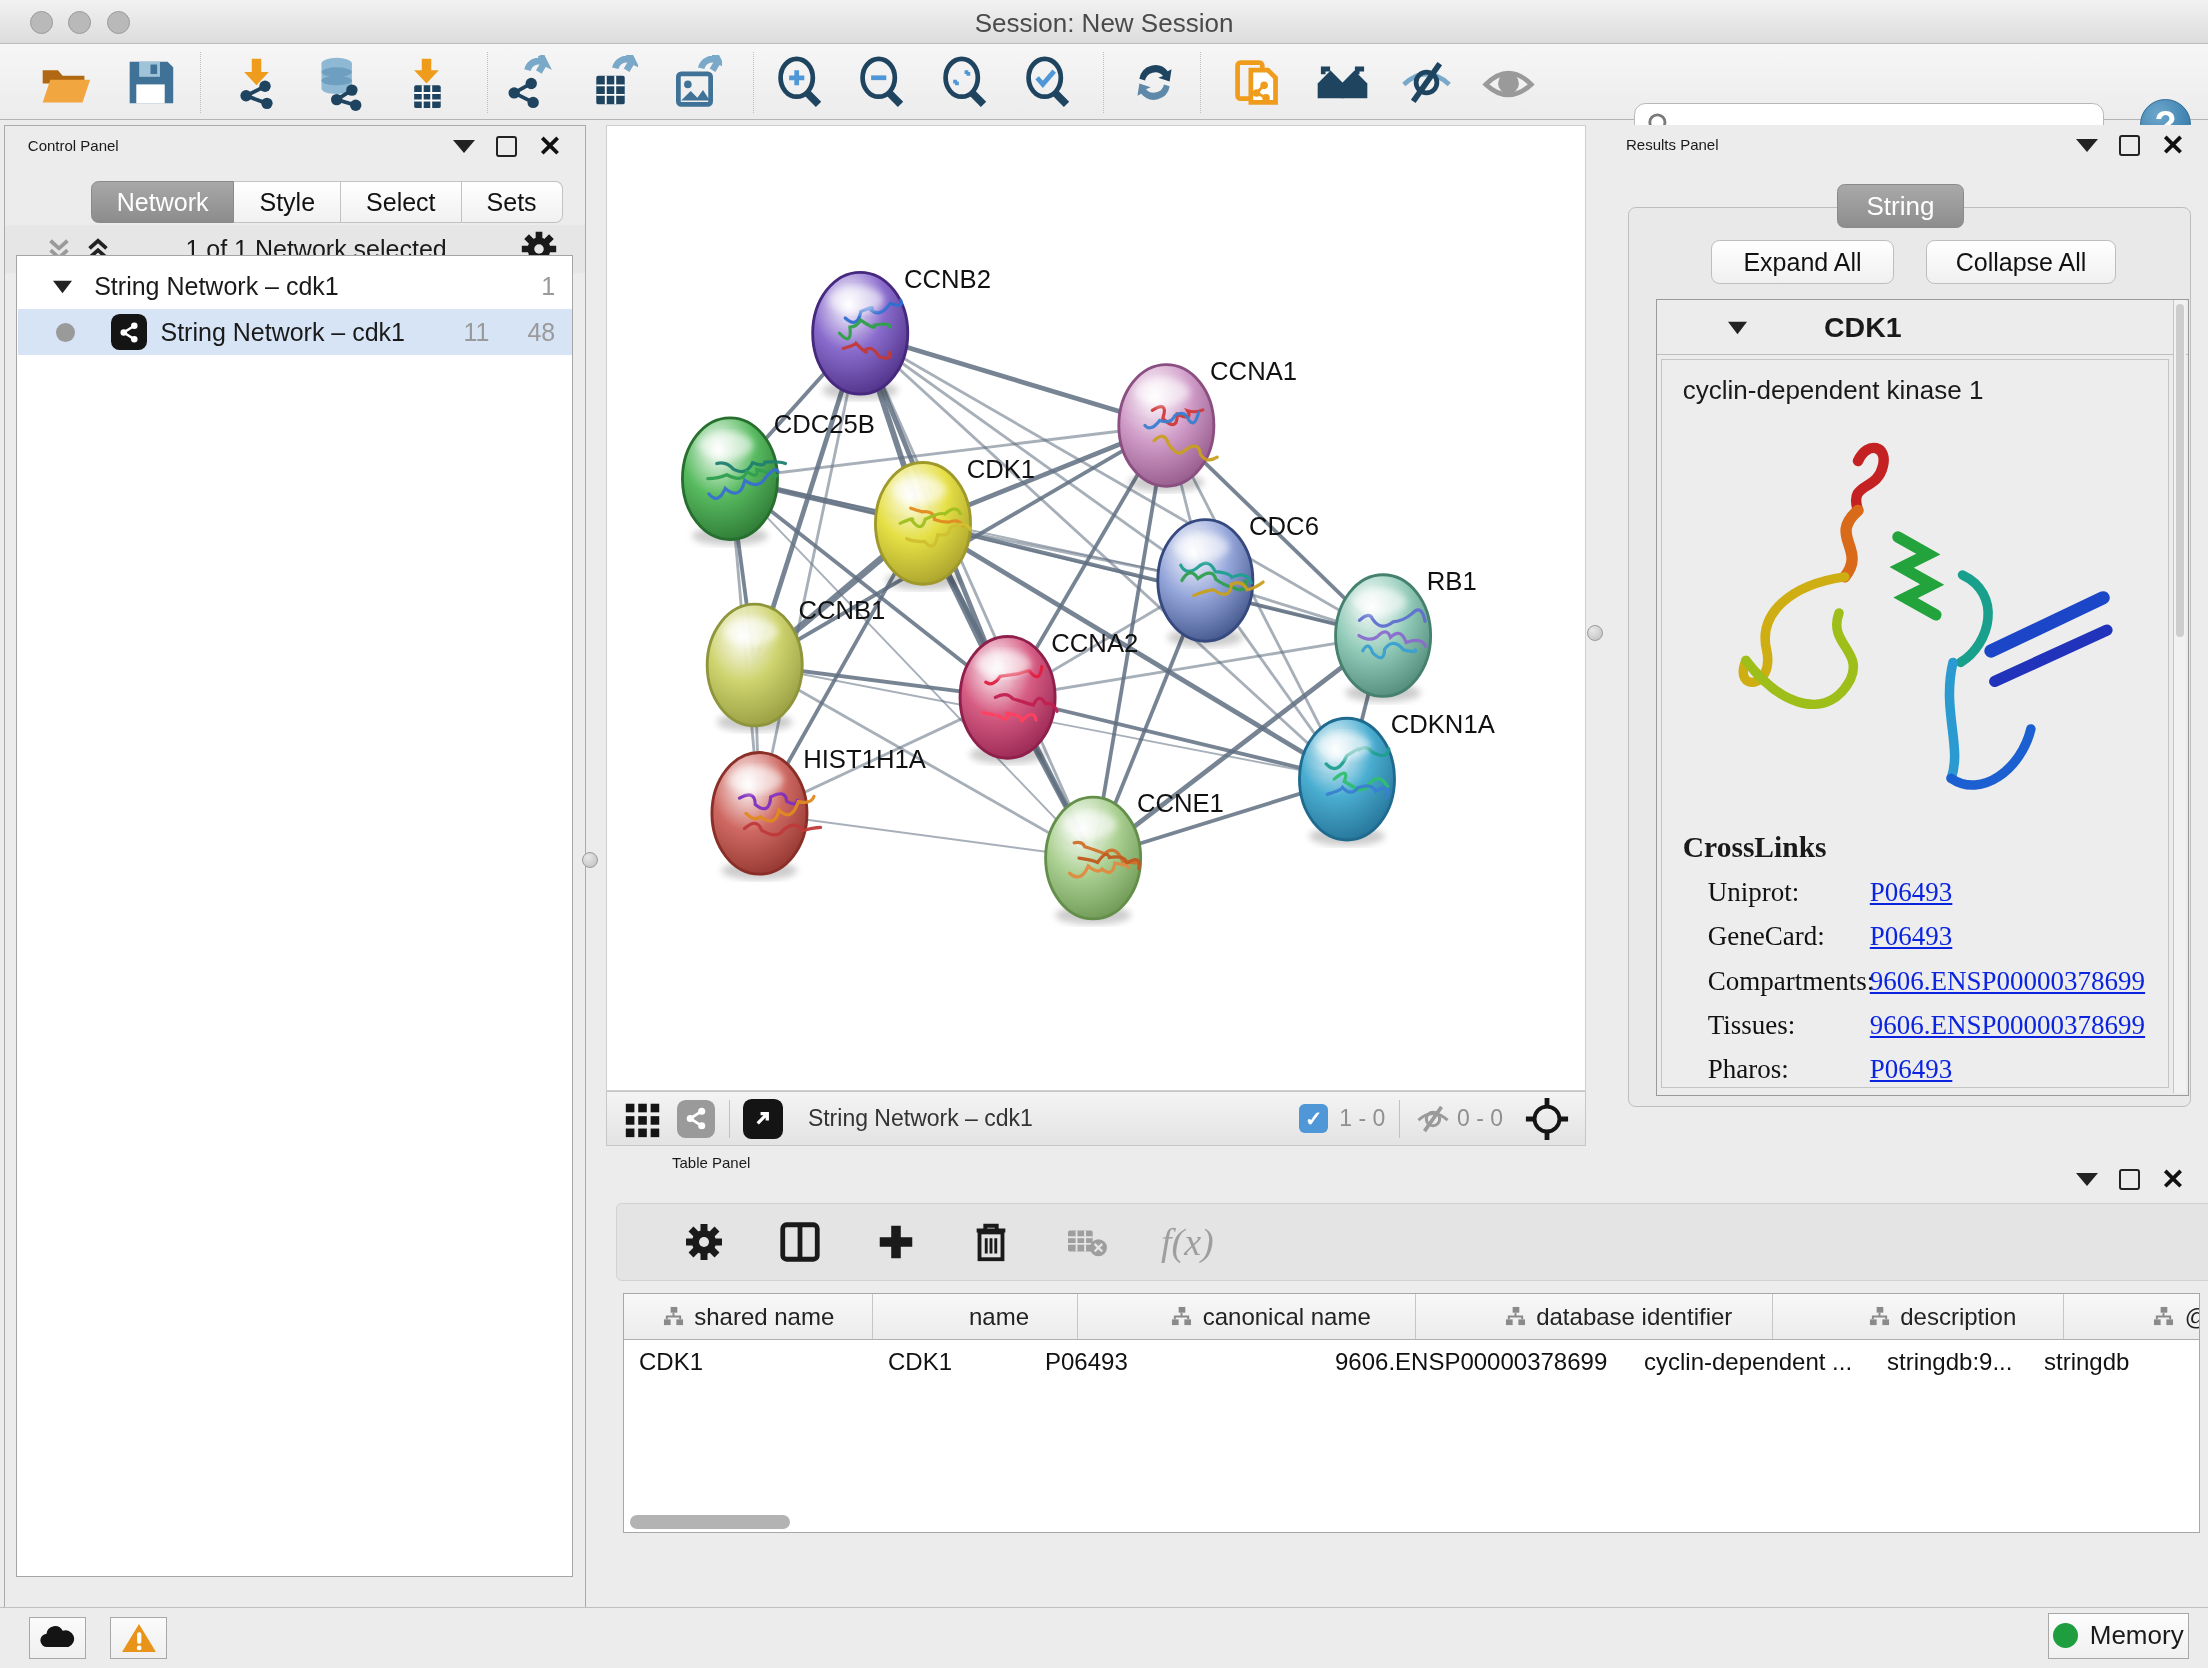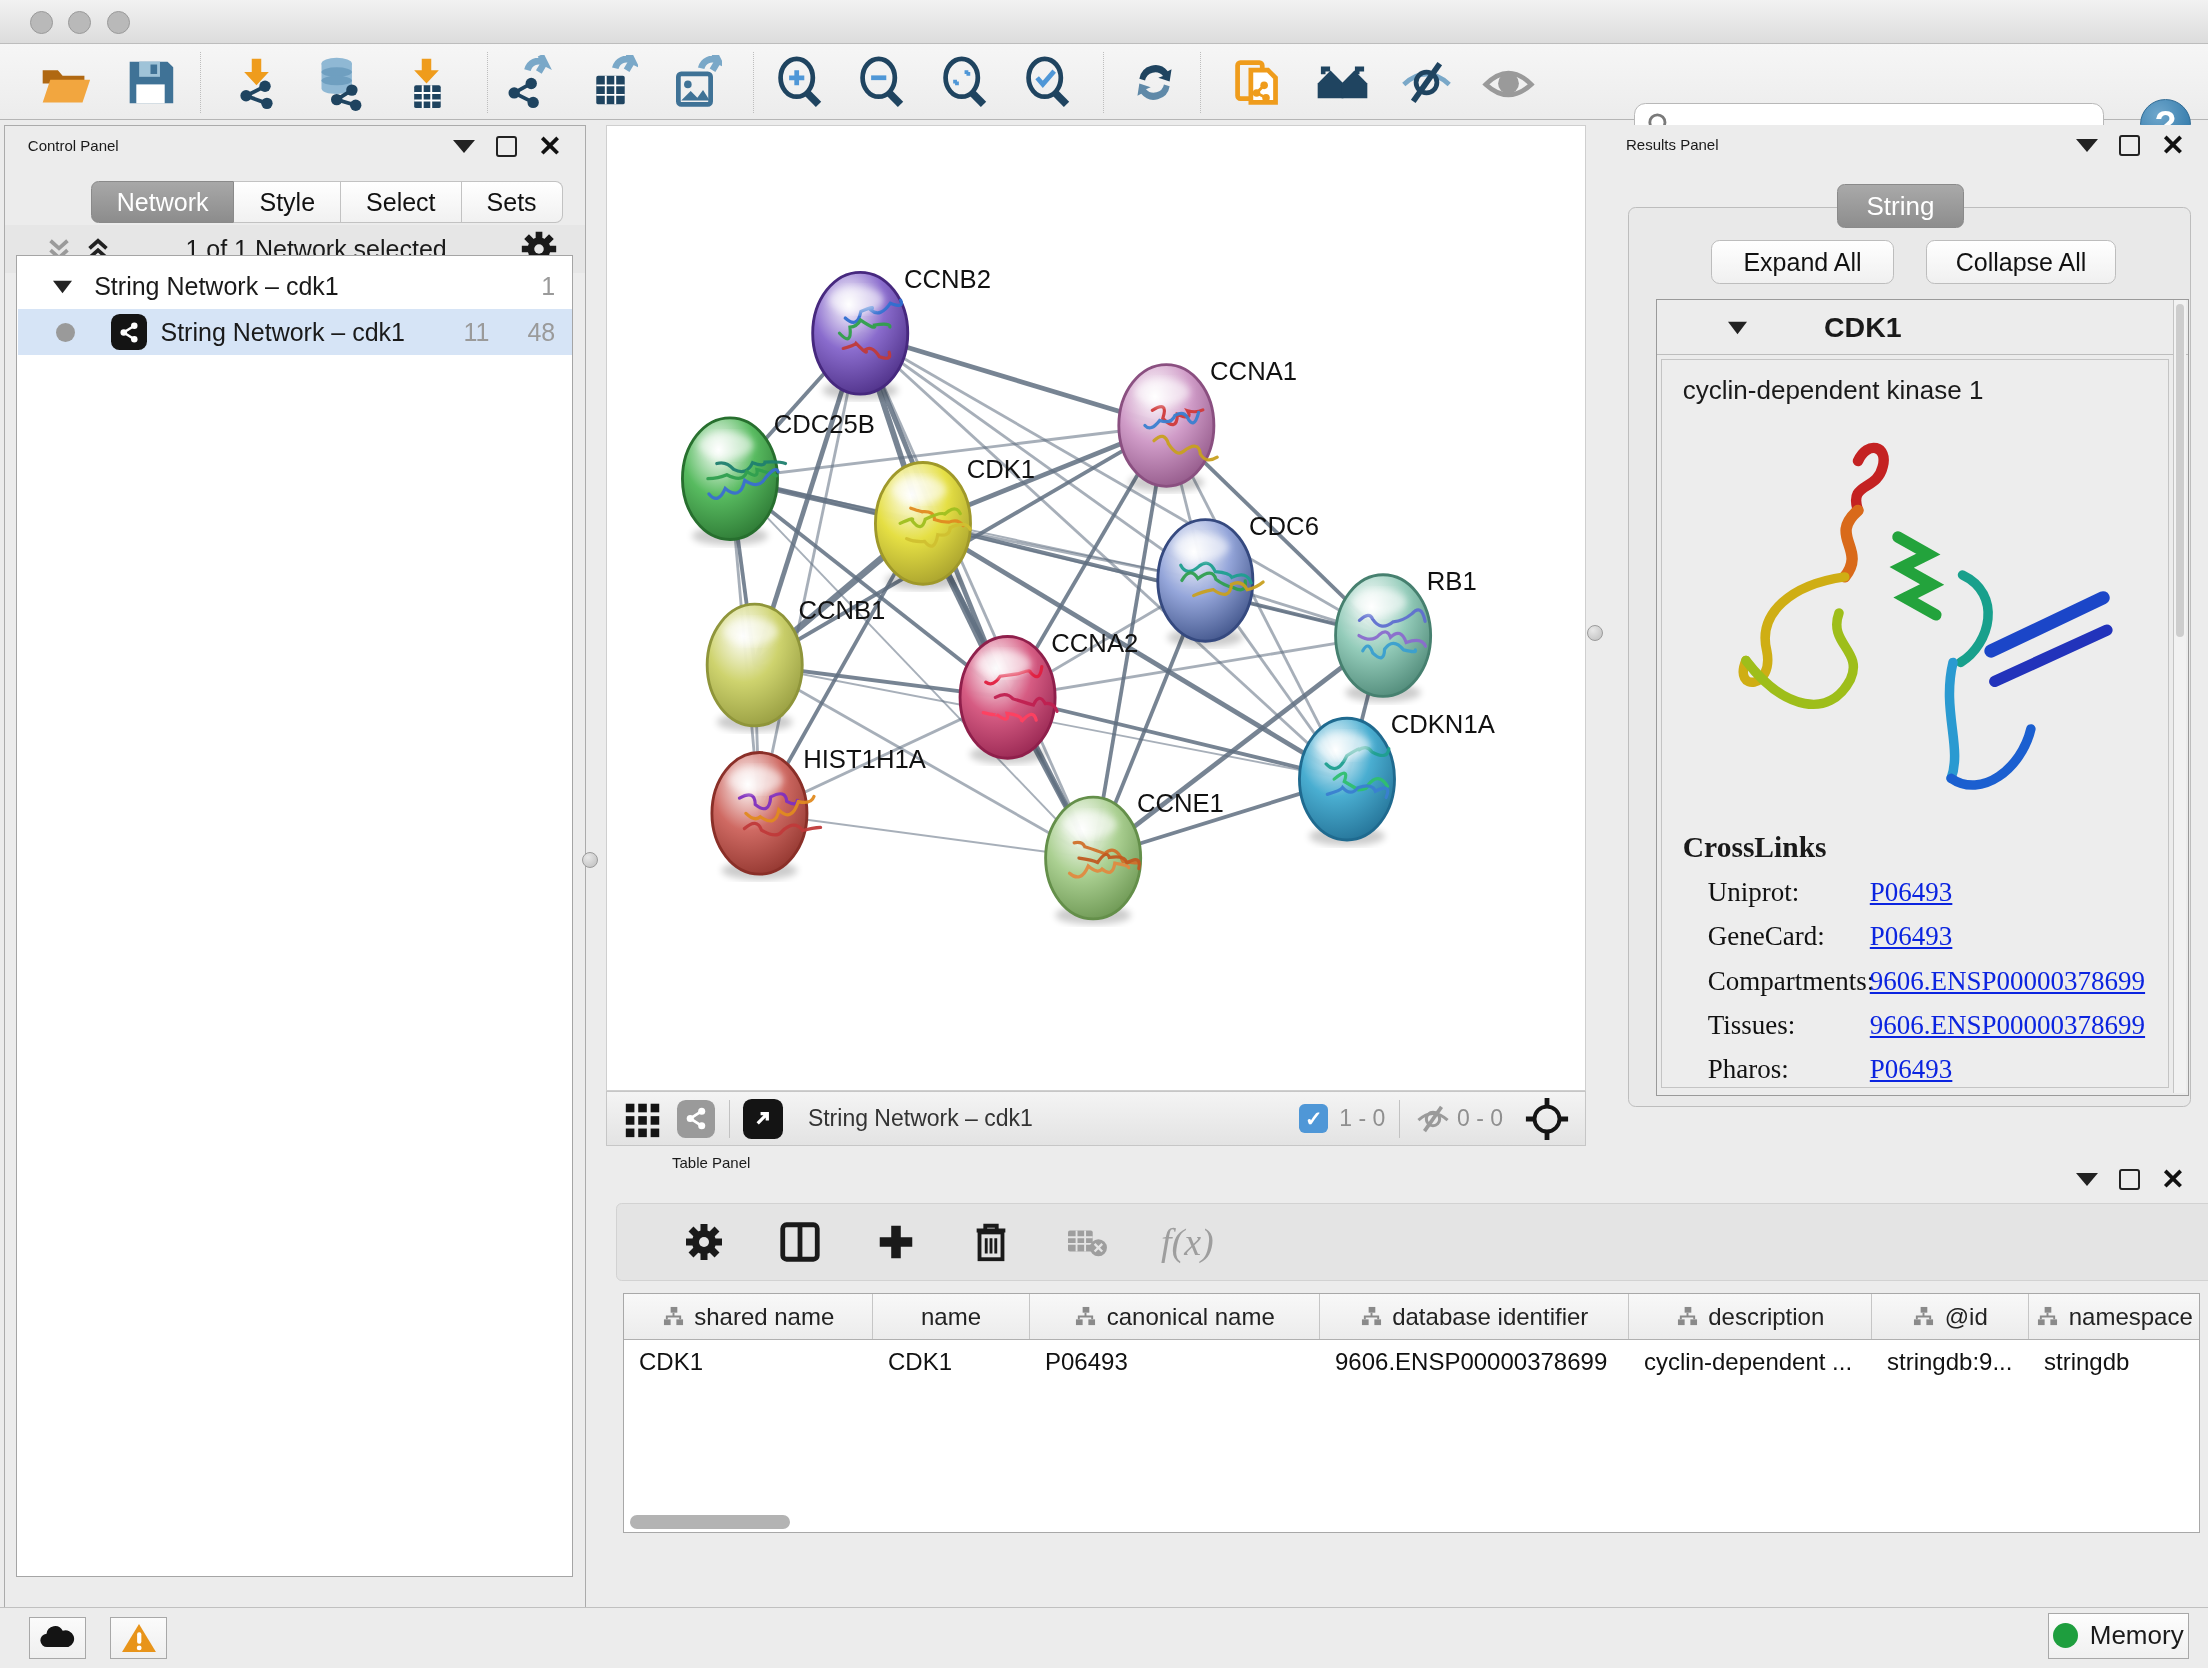--- a/index.html
+++ b/index.html
@@ -102,21 +102,21 @@
 
   
   .table-panel { position:absolute; left:599px; top:1148px; width:1609px; height:459px; background:#ececec; }
   .tp-toolbar { position:absolute; left:17px; top:55px; width:1670px; height:78px;
                 background:#e4e4e4; border:1px solid #d2d2d2; border-radius:5.7px; display:flex;
                 align-items:center; gap:51px; padding-left:65px; }
   .fx { font-family:"Liberation Serif", serif; font-style:italic; font-size:38px; color:#9e9e9e; }
   .grid-table { position:absolute; left:24px; top:145px; width:1577px; height:240px; background:#fff;
                 border:1px solid #a8a8a8; overflow:hidden; }
   .gt-head { display:flex; height:46px; background:linear-gradient(#f8f8f8,#ececec);
-             border-bottom:1px solid #b0b0b0; }
+             border-bottom:1px solid #b0b0b0;gap:48px; }
   .gt-th { display:flex; align-items:center; justify-content:center; gap:9.5px; font-size:24px;
            color:#222; border-right:1px solid #c6c6c6; overflow:hidden; white-space:nowrap; flex:none; }
   .gt-row { display:flex; height:44px; }
   .gt-td { display:flex; align-items:center; padding-left:15px; font-size:24px; color:#111;
            overflow:hidden; white-space:nowrap; flex:none; }
   .hscroll-thumb { position:absolute; left:31px; top:367px; width:160px; height:14.3px;
                    background:#b3b3b3; border-radius:7.6px; }
   .tp-tabs { position:absolute; left:523px; top:402px; }
 
   
@@ -133,20 +133,21 @@
 </style>
 </head>
 <body>
 
 <div class="window">
 
   <div class="titlebar">
     <div class="tl" style="left:30px"></div>
     <div class="tl" style="left:68px"></div>
     <div class="tl" style="left:107px"></div>
+    <div class="win-title">Session: New Session</div>
   </div>
 
   <div class="toolbar">
     <div class="tbtn" style="left:36px">
       <svg width="55" height="55" viewBox="0 0 58 58">
         <path d="M6 16 h16 l5 6 h23 v8 H6z" fill="#b06812"></path>
         <path d="M6 50 L14 26 h42 L48 50z" fill="#f2a63f"></path>
       </svg>
     </div>
     <div class="tbtn" style="left:122px">

